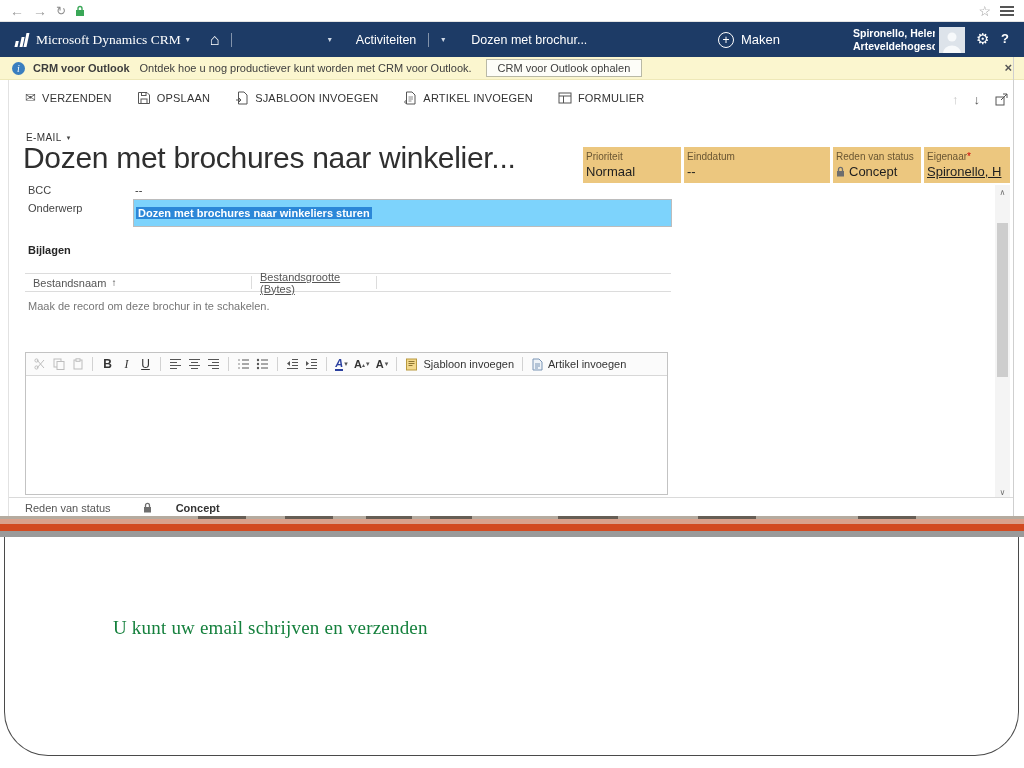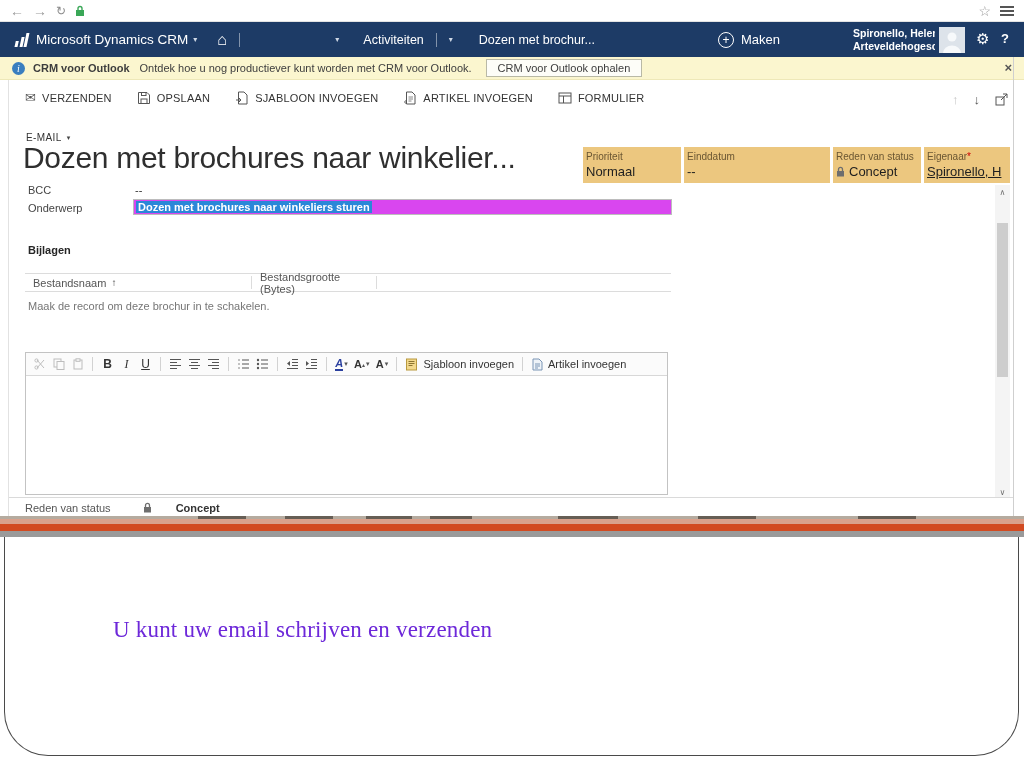--- a/index.html
+++ b/index.html
@@ -22,21 +22,21 @@
   .u-path { color:#777; }
   .star { color:#999; font-size:14px; }
   .hamburger i { display:block; width:14px; height:2px; background:#555; margin:2px 0; }
 
   
   .navbar { top:22px; left:0; width:1024px; height:35px; background:#1d3b66; color:#fff;
     display:flex; align-items:center; padding-left:16px; }
   .logo { display:inline-flex; align-items:flex-end; gap:1.5px; margin-right:8px; transform:skewX(-12deg); }
   .logo i { display:block; width:3px; background:#fff; }
   .logo i:nth-child(1){height:6px} .logo i:nth-child(2){height:10px} .logo i:nth-child(3){height:14px}
-  .brand { font-size:13.5px; }
+  .brand { font-size:13.5px;font-family:Liberation Serif, serif; }
   .chev { font-size:8px; color:#cfd8e6; margin:0 0 0 5px; }
   .nav-home { font-size:16px; margin-left:20px; }
   .nav-divider { width:1px; height:14px; background:rgba(255,255,255,.45); margin:0 12px; }
   .nav-bold { font-size:12.5px; font-weight:bold; letter-spacing:.3px;margin-top:47px; }
   .nav-item { font-size:12.5px; margin-left:24px; }
   .nav-record { font-size:12.5px; margin-left:26px; }
   .nav-create { position:absolute; left:718px; top:0; height:35px; display:flex; align-items:center; gap:7px; font-size:13px; }
   .plus-circle { width:16px; height:16px; border:1.4px solid #fff; border-radius:50%;
     display:inline-flex; align-items:center; justify-content:center; font-size:12px; line-height:1; }
   .nav-user { position:absolute; left:853px; top:5px; width:82px; text-align:left;
@@ -82,30 +82,30 @@
   .hf4 { left:924px; width:86px; }
   .req { color:#c00; }
   .owner-link { color:#1160b7; text-decoration:underline; overflow:hidden; white-space:nowrap; }
 
   
   .flabel { font-size:11px; color:#444; }
   .fvalue { font-size:11px; color:#333; }
   .bcc-label { left:28px; top:184px; }
   .bcc-value { left:135px; top:184px; }
   .subj-label { left:28px; top:202px; }
-  .subj-input { left:133px; top:199px; width:539px; height:16px; border:1px solid #bcbcbc; background:#d946ef;
+  .subj-input { left:133px; top:199px; width:539px; height:28px; border:1px solid #bcbcbc; background:#7dd3fc;
     display:flex; align-items:center; padding:0 2px; }
   .subj-sel { background:#2b87d8; color:#fff; font-size:11px; font-weight:bold; padding:0 2px; white-space:nowrap; }
 
   .attach-heading { left:28px; top:244px; font-size:11px; font-weight:bold; color:#262626; }
   .attach-header { left:25px; top:273px; width:646px; height:19px;
     border-top:1px solid #dcdcdc; border-bottom:1px solid #dcdcdc; display:flex; align-items:center; font-size:11px; color:#555; }
   .col1 { width:226px; padding-left:8px; display:flex; gap:5px; align-items:center; }
   .colsep { width:1px; height:13px; background:#dcdcdc; }
-  .col2 { width:124px; padding-left:8px; }
+  .col2 { width:124px; padding-left:8px;text-decoration:underline; }
   .sort-arrow { color:#333; font-size:10px; }
   .attach-empty { left:28px; top:300px; font-size:11px; color:#767676; }
 
   
   .editor { left:25px; top:352px; width:643px; height:143px; border:1px solid #c3c3c3; background:#fff; }
   .editor-toolbar { height:23px; border-bottom:1px solid #d8d8d8; background:#fbfbfb;
     display:flex; align-items:center; padding:0 7px; gap:6px; }
   .sep { width:1px; height:14px; background:#d2d2d2; margin:0 2px; }
   .tb { display:inline-flex; align-items:center; justify-content:center; min-width:13px; }
   .tb-b { font-weight:bold; font-size:12px; color:#333; }
@@ -134,21 +134,21 @@
   
   .dash-line { left:0; top:516px; width:1024px; height:3px; background:#b5ab9f; }
   .dash { position:absolute; top:0; height:3px; background:#665e55; }
   .band-salmon { left:0; top:519px; width:1024px; height:5px; background:#d9a18c; }
   .band-orange { left:0; top:524px; width:1024px; height:7px; background:#d24a21; }
   .band-gray { left:0; top:531px; width:1024px; height:6px; background:#9a9a9a; }
   .slide { left:4px; top:537px; width:1015px; height:219px; background:#fff;
     border-left:1px solid #4a4a4a; border-right:1px solid #4a4a4a; border-bottom:1px solid #4a4a4a;
     border-radius:0 0 44px 44px; }
   .caption { position:absolute; left:108px; top:80px; font-family:"Liberation Serif",serif;
-    font-size:23px; color:#6d28d9; letter-spacing:.2px; }
+    font-size:19px; color:#15803d; letter-spacing:.2px; }
 </style>
 </head>
 <body>
 
 <div class="abs browser-bar">
   <span class="nav-arrow">←</span>
   <span class="nav-arrow">→</span>
   <span class="nav-refresh">↻</span>
   <div class="addr">
     <svg width="10" height="12" viewBox="0 0 10 12">

